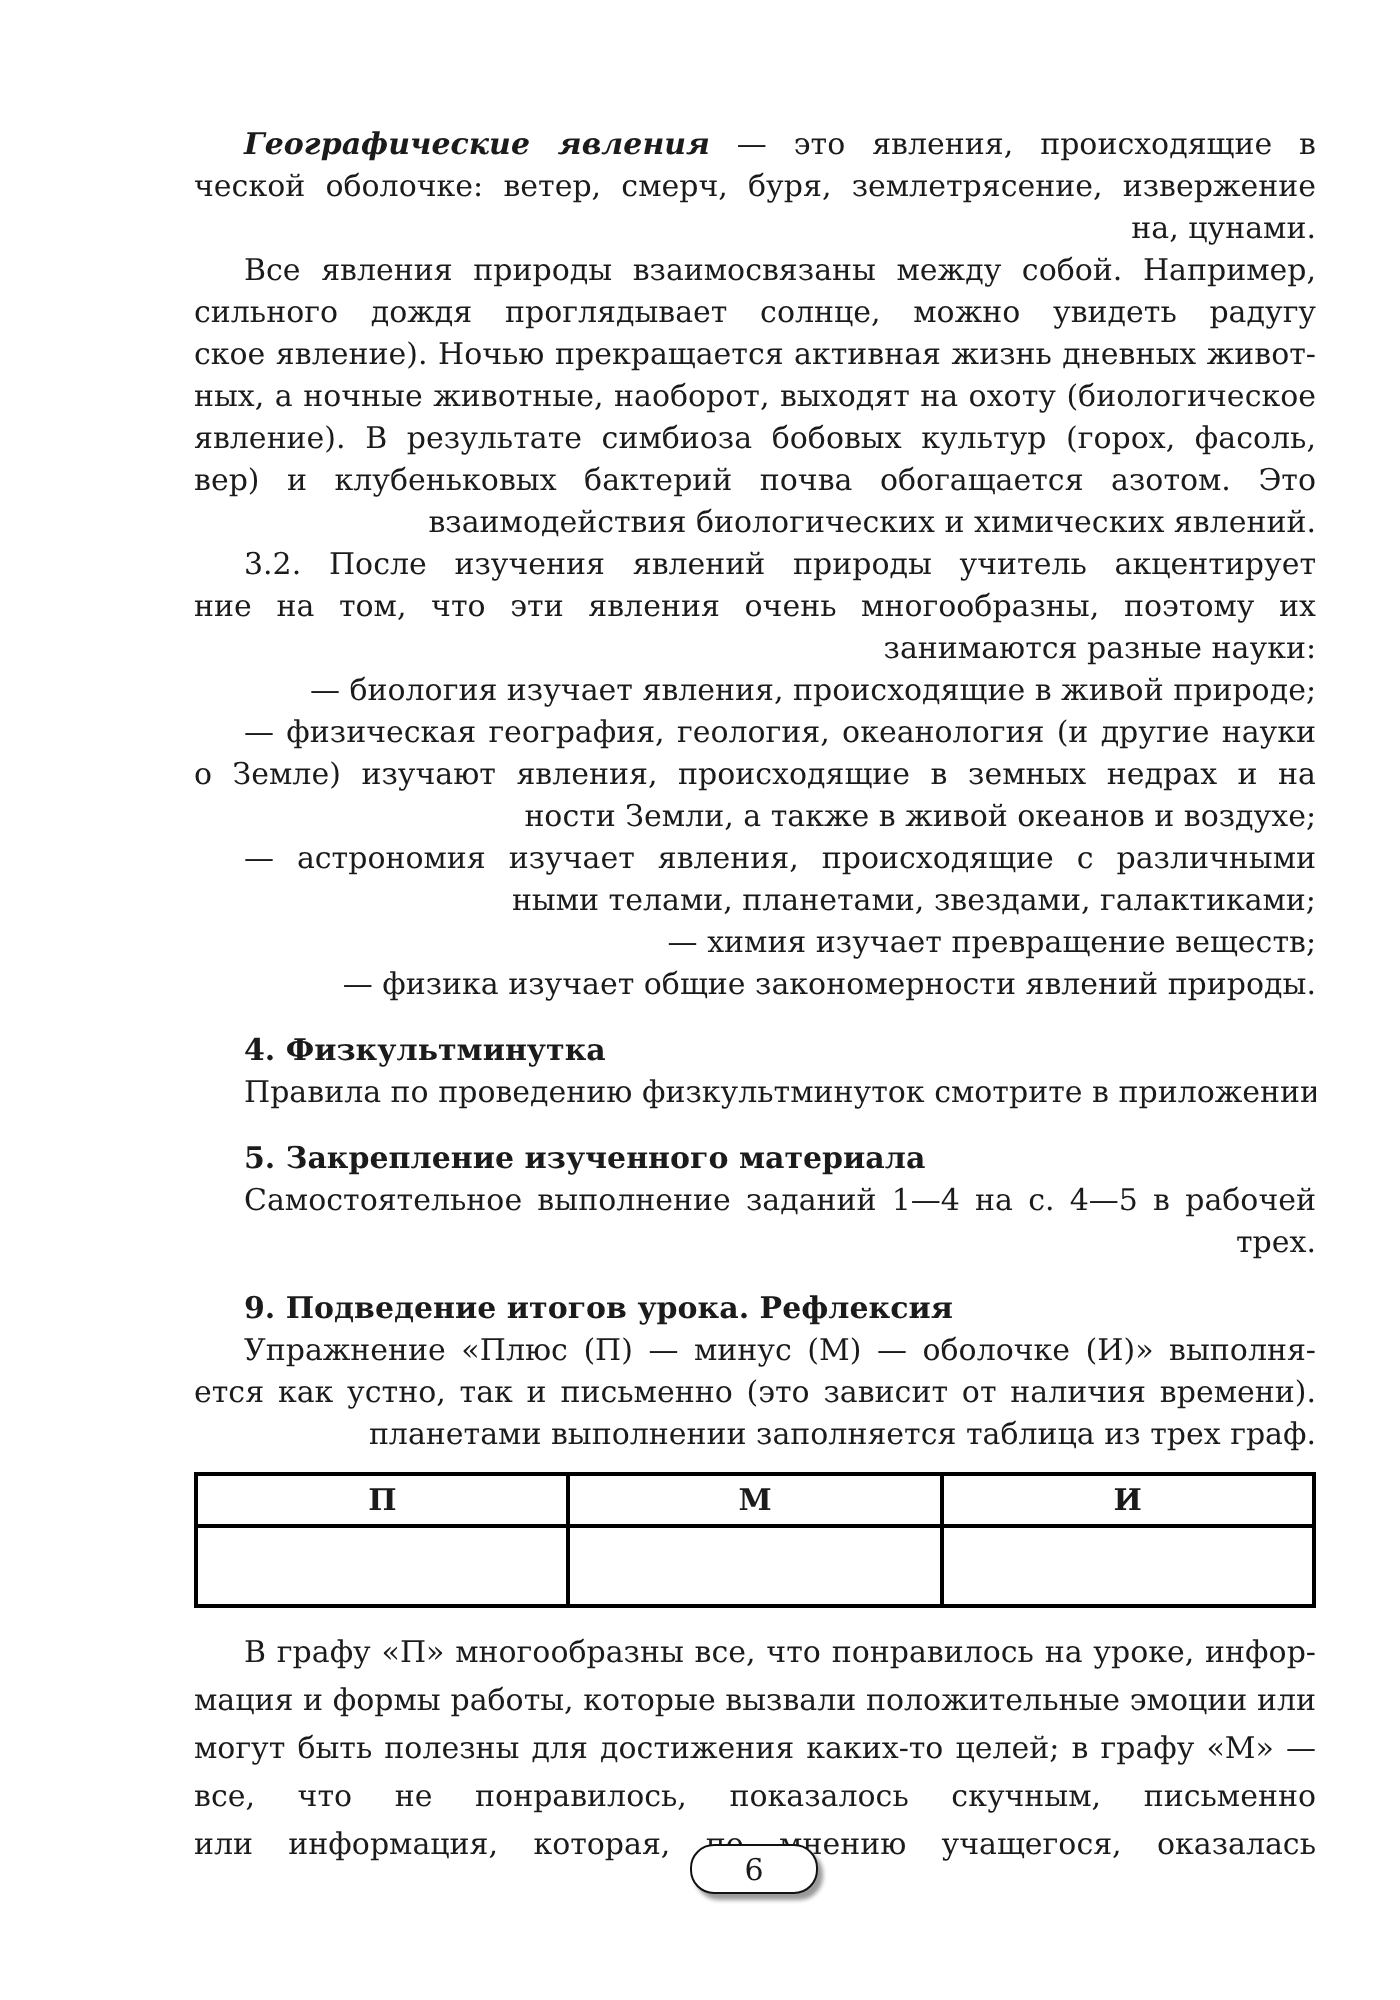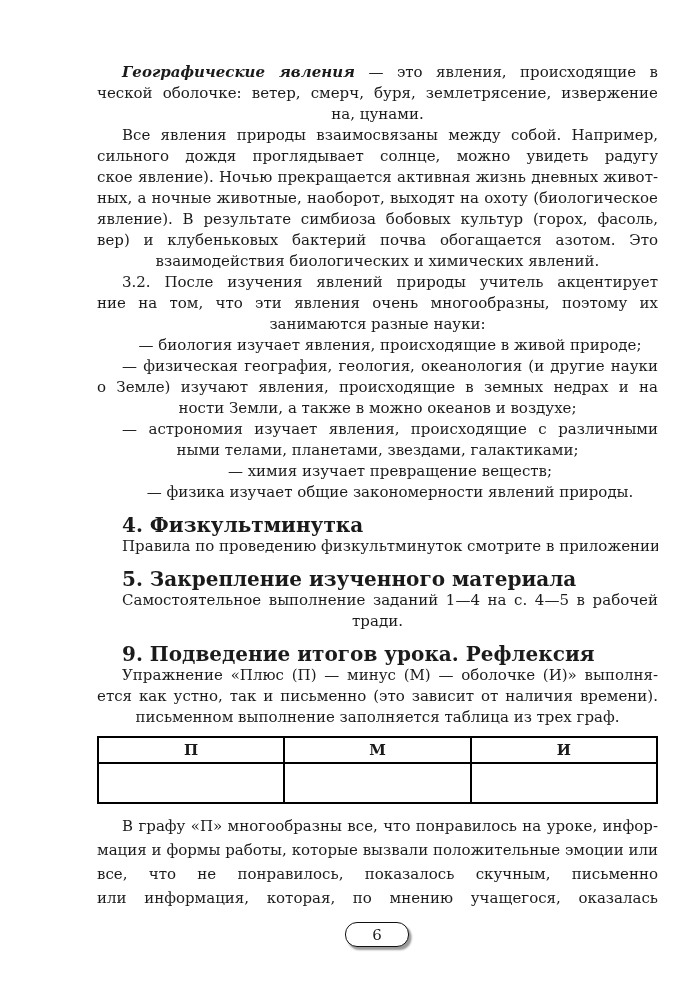--- a/index.html
+++ b/index.html
@@ -15,32 +15,32 @@
     position:absolute;
     left:97px;top:62px;
     width:561px;
   }
   .line{
     font-size:15px;
     line-height:21px;
     height:21px;
     overflow:hidden;
     white-space:nowrap;
-    text-align:center;
+    text-align:right;
   }
   .line.jl{
     white-space:normal;
     text-align:justify;
     text-align-last:justify;
   }
   .line.ind{ padding-left:25px; }
   .lead{ font-weight:bold; font-style:italic; }
   .section{ margin-top:12px; }
   .section-heading{
-    font-size:20px;
+    font-size:15px;
     font-weight:bold;
     line-height:21px;
     height:21px;
     padding-left:25px;
     white-space:nowrap;
     overflow:hidden;
   }
   .loose .line{ line-height:24px; height:24px; }
   .lesson-table{
     width:561px;
@@ -98,21 +98,21 @@
         <div class="line">занимаются разные науки:</div>
       </div>
 
     <div>
       <div>
           <div class="line ind">— биология изучает явления, происходящие в живой природе;</div>
         </div>
       <div>
           <div class="line jl ind">— физическая география, геология, океанология (и другие науки</div>
           <div class="line jl">о Земле) изучают явления, происходящие в земных недрах и на поверх-</div>
-          <div class="line">ности Земли, а также в можно океанов и воздухе;</div>
+          <div class="line">ности Земли, а также в живой океанов и воздухе;</div>
         </div>
       <div>
           <div class="line jl ind">— астрономия изучает явления, происходящие с различными небес-</div>
           <div class="line">ными телами, планетами, звездами, галактиками;</div>
         </div>
       <div>
           <div class="line ind">— химия изучает превращение веществ;</div>
         </div>
       <div>
           <div class="line ind">— физика изучает общие закономерности явлений природы.</div>
@@ -123,30 +123,30 @@
       <div class="section-heading">4. Физкультминутка</div>
       <div>
           <div class="line ind">Правила по проведению физкультминуток смотрите в приложении 1.</div>
         </div>
     </div>
 
     <div class="section">
       <div class="section-heading">5. Закрепление изученного материала</div>
       <div>
           <div class="line jl ind">Самостоятельное выполнение заданий 1—4 на с. 4—5 в рабочей те-</div>
-          <div class="line">тради.</div>
+          <div class="line">трех.</div>
         </div>
     </div>
 
     <div class="section">
       <div class="section-heading">9. Подведение итогов урока. Рефлексия</div>
       <div>
           <div class="line jl ind">Упражнение «Плюс (П) — минус (М) — оболочке (И)» выполня-</div>
           <div class="line jl">ется как устно, так и письменно (это зависит от наличия времени). При</div>
-          <div class="line">письменном выполнение заполняется таблица из трех граф.</div>
+          <div class="line">планетами выполнении заполняется таблица из трех граф.</div>
         </div>
     </div>
 
     <table class="lesson-table">
       <tbody>
           <tr>
         <th>П</th>
         <th>М</th>
         <th>И</th>
       </tr>
@@ -154,20 +154,21 @@
         <td></td>
         <td></td>
         <td></td>
       </tr>
     </tbody>
       </table>
 
     <div class="block-final loose">
         <div class="line jl ind">В графу «П» многообразны все, что понравилось на уроке, инфор-</div>
         <div class="line jl">мация и формы работы, которые вызвали положительные эмоции или</div>
+        <div class="line jl">могут быть полезны для достижения каких-то целей; в графу «М» —</div>
         <div class="line jl">все, что не понравилось, показалось скучным, письменно непонятным,</div>
         <div class="line jl">или информация, которая, по мнению учащегося, оказалась ненужной,</div>
       </div>
 
   </div>
 
   <div class="page-badge">
     <span>6</span>
   </div>
 </div>

